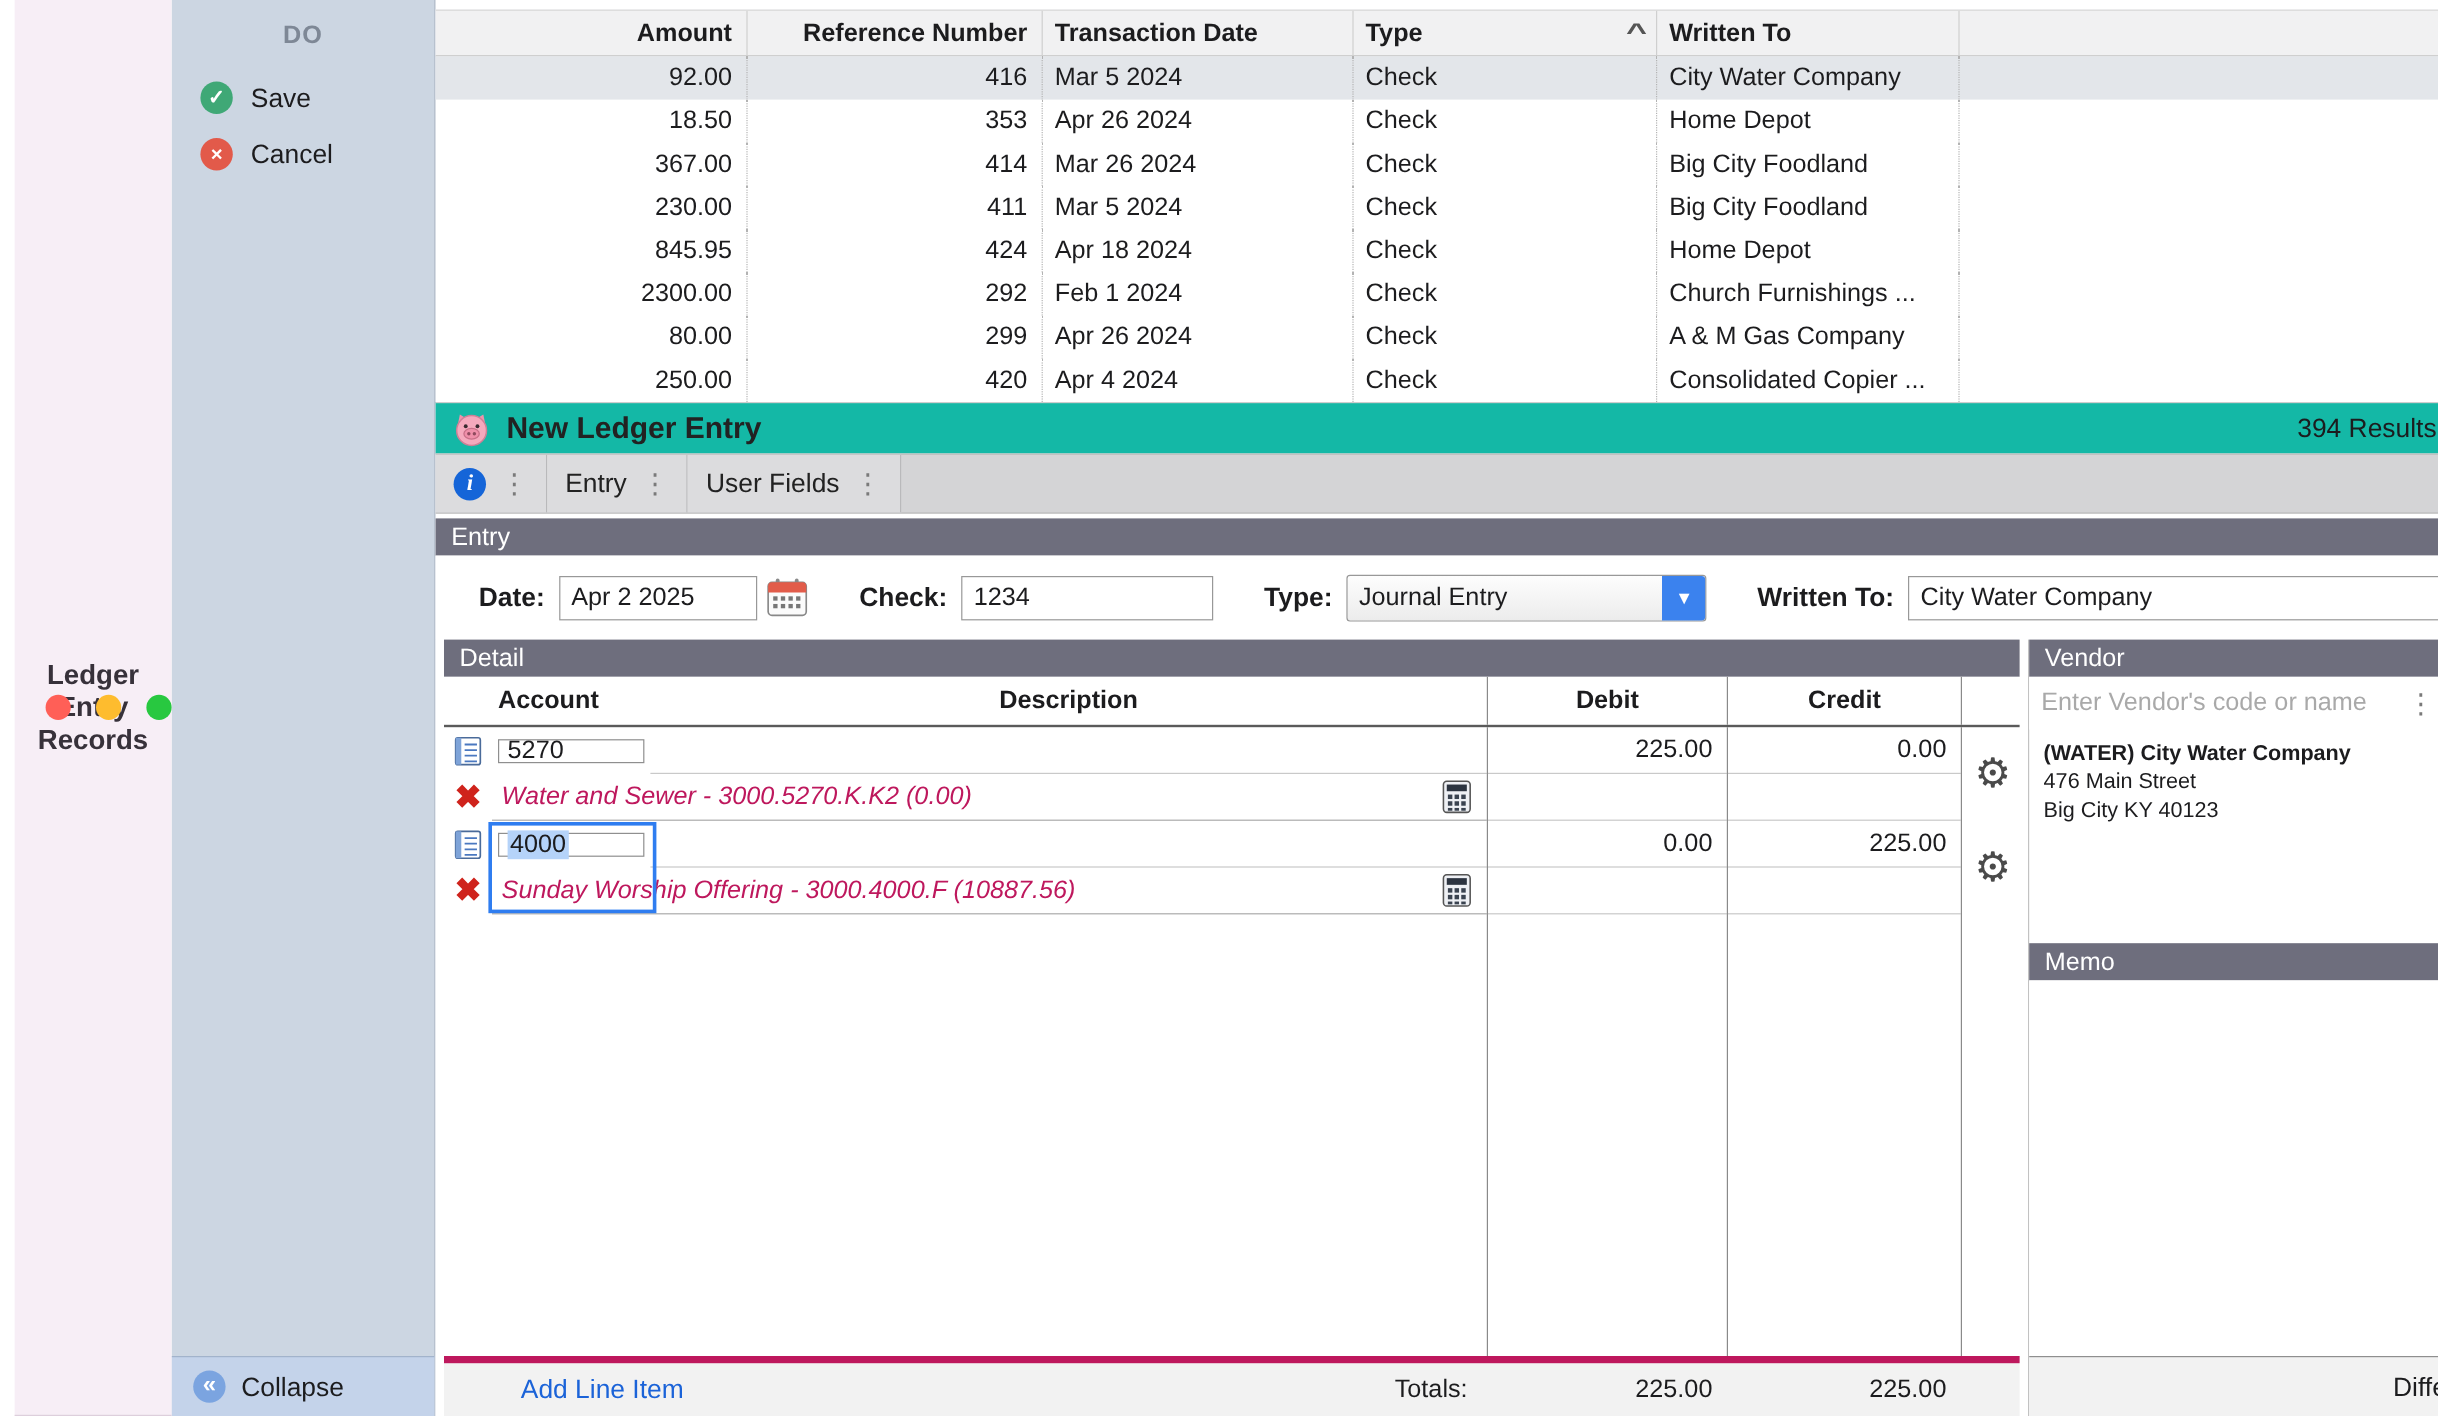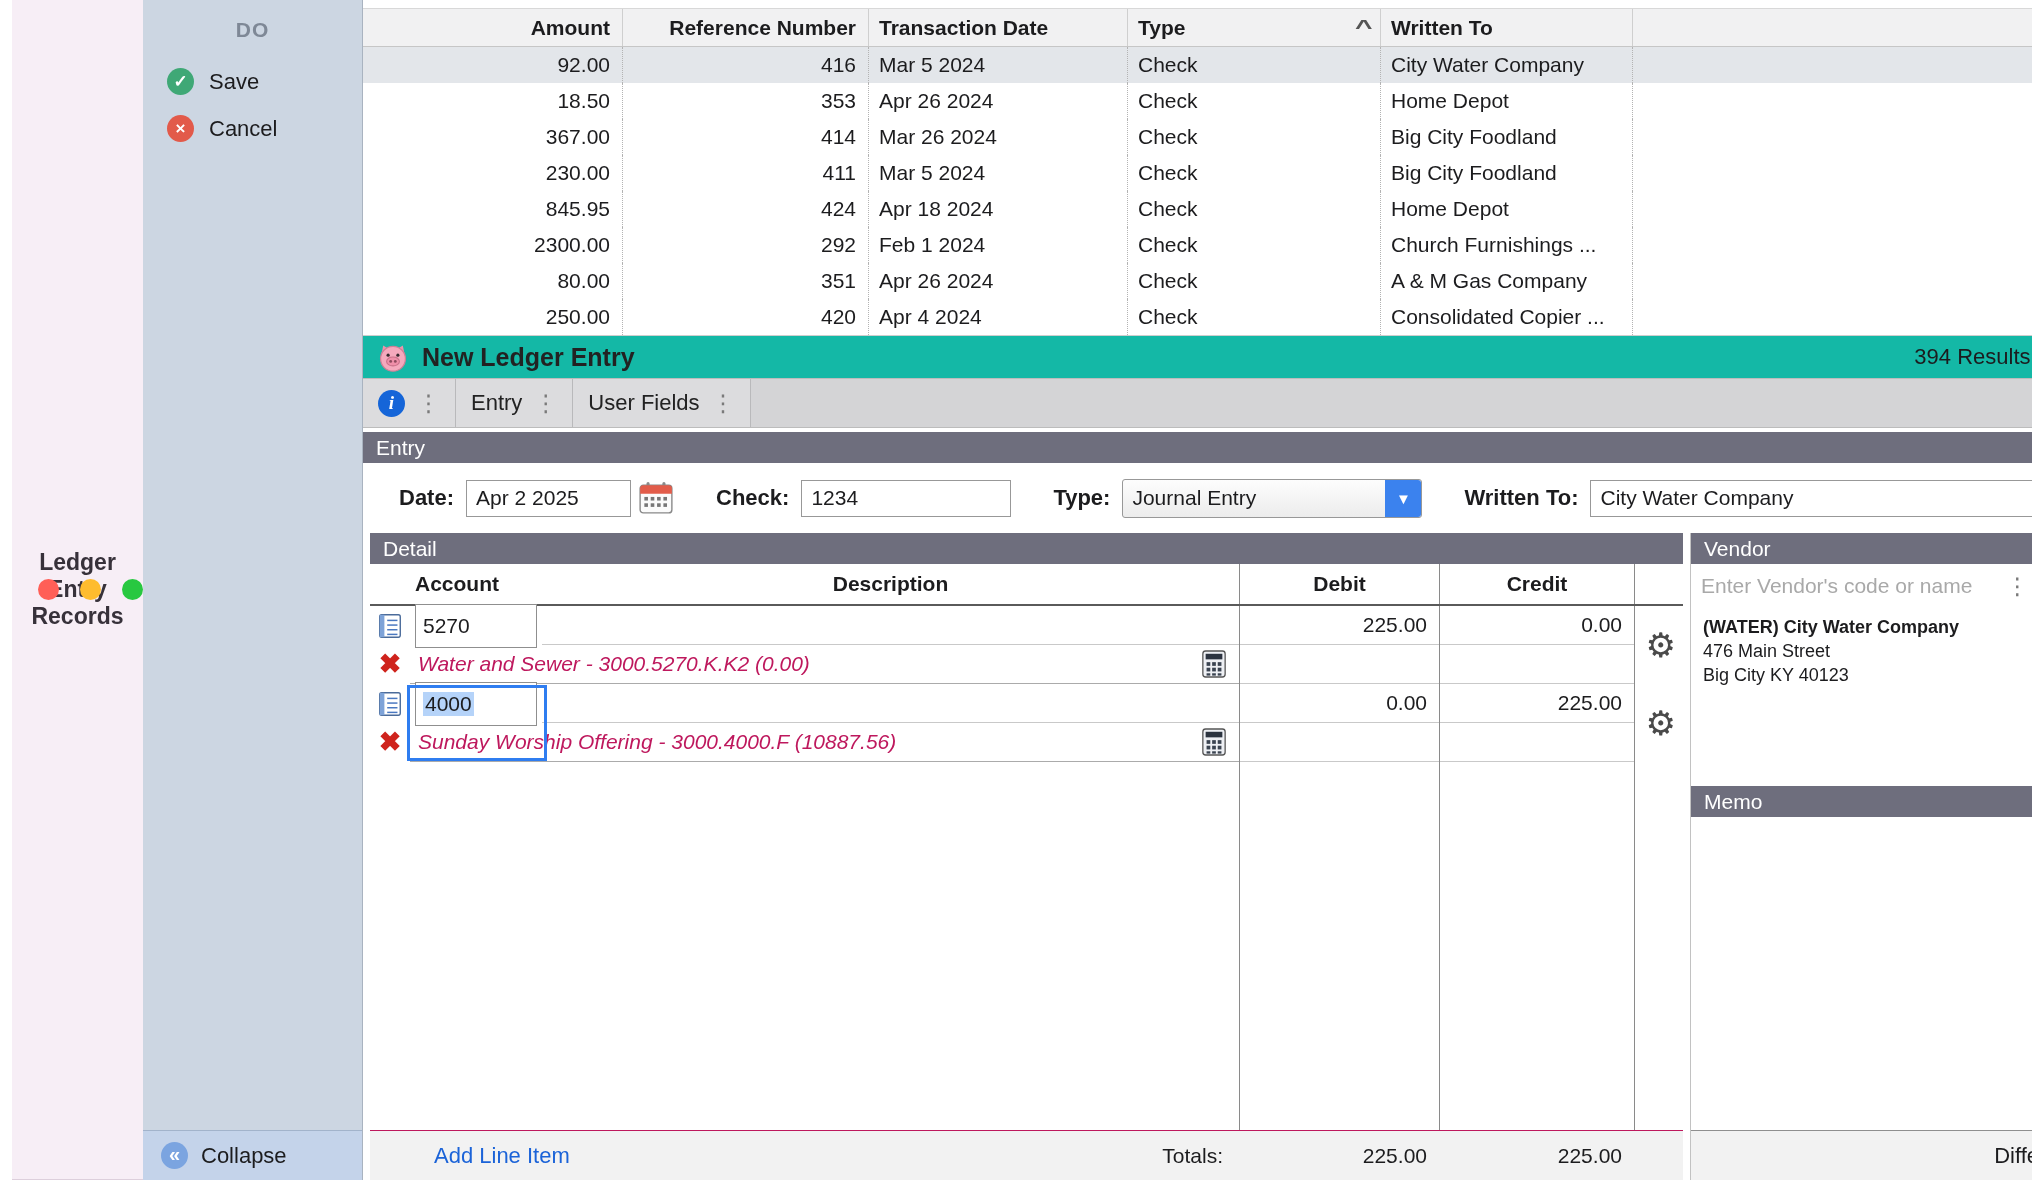--- a/index.html
+++ b/index.html
@@ -108,31 +108,31 @@
   .vl1 { left: 869px; } .vl2 { left: 1069px; } .vl3 { left: 1264px; }
   .d-colhead .d-debit, .d-colhead .d-credit { border-left: 1px solid #8a8a8a; align-self: stretch; line-height: 40px; }
   .d-colhead .d-gearcell { border-left: 1px solid #8a8a8a; align-self: stretch; }
 
   .li { position: relative; }
   .li-main { display: flex; height: 39px; line-height: 38px; }
   .li-sub  { display: flex; height: 39px; line-height: 38px; }
   .li-main .d-desc, .li-main .d-debit, .li-main .d-credit { border-bottom: 1px solid #c9c9c9; }
   .li-sub .d-debit, .li-sub .d-credit { border-bottom: 1px solid #c9c9c9; }
   .num { text-align: right; padding-right: 12px; }
-  .acct-input { width: 122px; height: 44px; border: 1px solid #8f8f8f; background: #fff; display: flex; align-items: center; padding: 0 7px; font-size: 21px; line-height: normal; }
+  .acct-input { width: 122px; height: 20px; border: 1px solid #8f8f8f; background: #fff; display: flex; align-items: center; padding: 0 7px; font-size: 21px; line-height: normal; }
   .sel-text { background: #b5d3f9; padding: 0 2px; }
   .sub-wrap { flex: 0 0 829px; display: flex; align-items: center; padding-left: 8px; border-bottom: 1px solid #ababab; }
   .sub-info { font-style: italic; color: #be185d; font-size: 21px; white-space: nowrap; overflow: hidden; }
   .calc-icon { margin-left: auto; margin-right: 12px; display: flex; align-items: center; }
   .del-x { color: #cf231c; font-size: 27px; font-weight: 700; line-height: 1; }
   .gear-abs { position: absolute; right: 7px; top: 39px; transform: translateY(-50%); font-size: 34px; color: #4a4a4a; z-index: 2; line-height: 1; cursor: default; }
   .focus-ring { position: absolute; left: 37px; top: 1px; width: 140px; height: 76px; border: 3px solid #2f7df0; z-index: 3; pointer-events: none; }
   .d-fill { flex: 1; }
 
-  .d-totals { flex: 0 0 50px; background: #f2f2f2; border-top: 1px solid #be185d; display: flex; align-items: center; }
+  .d-totals { flex: 0 0 50px; background: #f2f2f2; border-top: 6px solid #be185d; display: flex; align-items: center; }
   .t-left { flex: 0 0 380px; padding-left: 64px; }
   .t-desc { flex: 0 0 489px; text-align: right; padding-right: 16px; }
   .t-debit { flex: 0 0 200px; text-align: right; padding-right: 12px; }
   .t-credit { flex: 0 0 195px; text-align: right; padding-right: 12px; }
   .t-gear { flex: 0 0 49px; }
   .add-link { color: #1b63d8; font-size: 22px; cursor: default; white-space: nowrap; }
 
   
   .v-search { flex: 0 0 44px; display: flex; align-items: center; gap: 28px; padding: 0 10px; background: #fff; }
   .v-input { flex: 1; border: none; outline: none; background: transparent; font-size: 21px; font-family: "Liberation Sans", sans-serif; color: #333; min-width: 0; }
@@ -236,21 +236,21 @@
         <div class="rrow">
           <span class="c-amount">2300.00</span>
           <span class="c-ref">292</span>
           <span class="c-date">Feb 1 2024</span>
           <span class="c-type">Check</span>
           <span class="c-writ">Church Furnishings ...</span>
           <span class="c-rest"></span>
         </div>
         <div class="rrow">
           <span class="c-amount">80.00</span>
-          <span class="c-ref">351</span>
+          <span class="c-ref">299</span>
           <span class="c-date">Apr 26 2024</span>
           <span class="c-type">Check</span>
           <span class="c-writ">A &amp; M Gas Company</span>
           <span class="c-rest"></span>
         </div>
         <div class="rrow">
           <span class="c-amount">250.00</span>
           <span class="c-ref">420</span>
           <span class="c-date">Apr 4 2024</span>
           <span class="c-type">Check</span>

